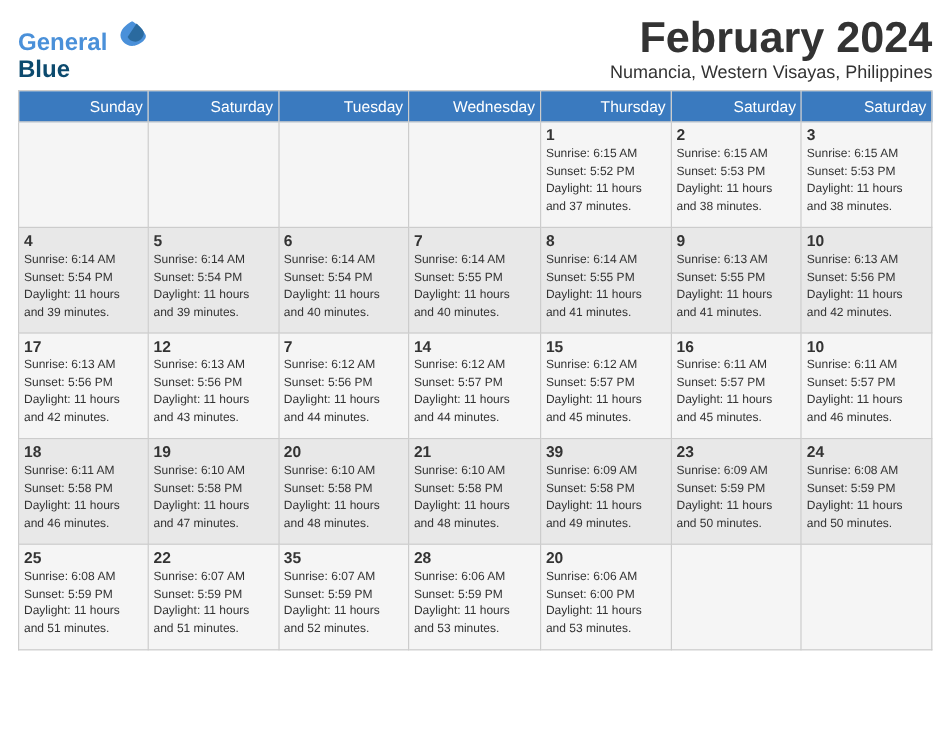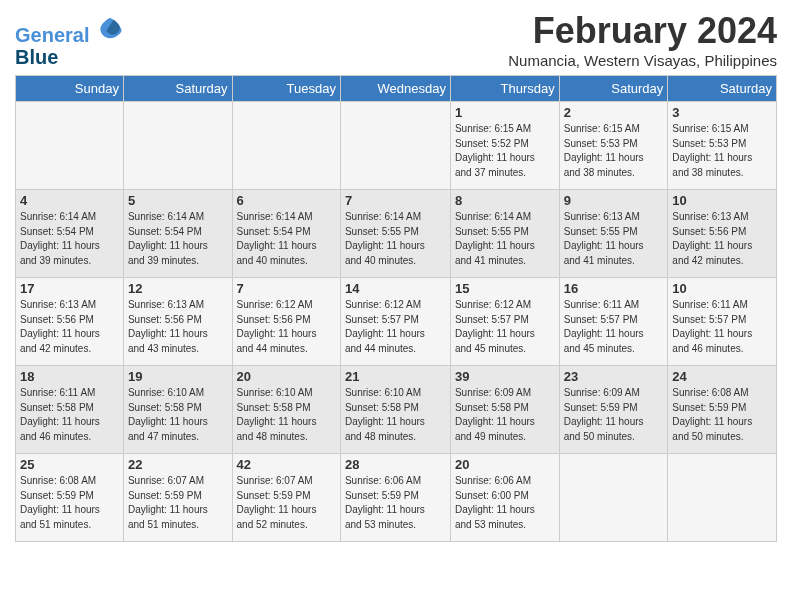--- a/index.html
+++ b/index.html
@@ -234,21 +234,21 @@
       <tr>
         <td>
           <span class="day-num">25</span>
           <div class="day-info">Sunrise: 6:08 AM<br>Sunset: 5:59 PM<br>Daylight: 11 hours<br>and 51 minutes.</div>
         </td>
         <td>
           <span class="day-num">22</span>
           <div class="day-info">Sunrise: 6:07 AM<br>Sunset: 5:59 PM<br>Daylight: 11 hours<br>and 51 minutes.</div>
         </td>
         <td>
-          <span class="day-num">42</span>
+          <span class="day-num">35</span>
           <div class="day-info">Sunrise: 6:07 AM<br>Sunset: 5:59 PM<br>Daylight: 11 hours<br>and 52 minutes.</div>
         </td>
         <td>
           <span class="day-num">28</span>
           <div class="day-info">Sunrise: 6:06 AM<br>Sunset: 5:59 PM<br>Daylight: 11 hours<br>and 53 minutes.</div>
         </td>
         <td>
           <span class="day-num">20</span>
           <div class="day-info">Sunrise: 6:06 AM<br>Sunset: 6:00 PM<br>Daylight: 11 hours<br>and 53 minutes.</div>
         </td>

